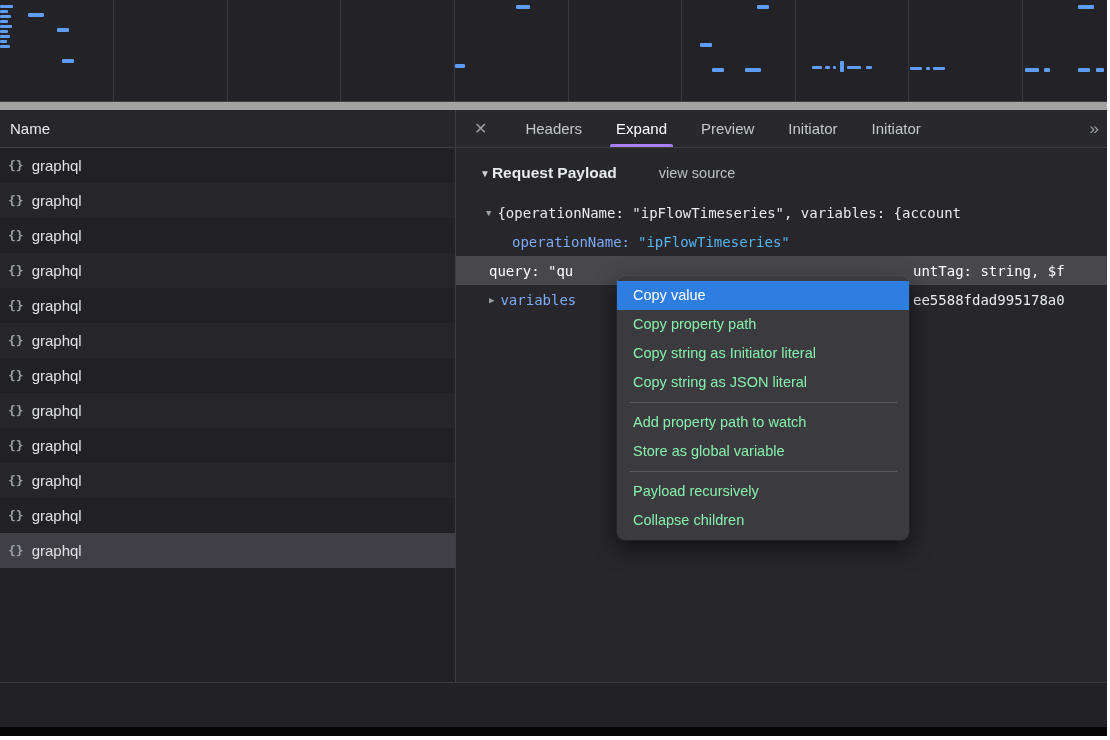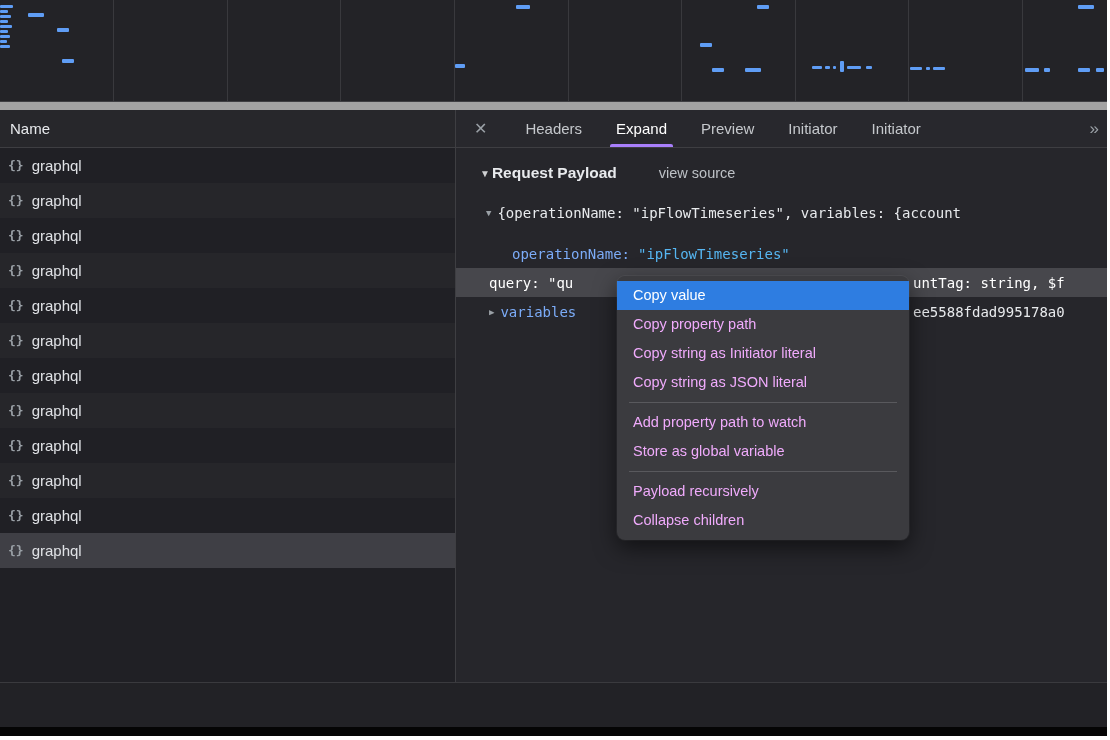--- a/index.html
+++ b/index.html
@@ -37,37 +37,37 @@
   
   .section-header{position:absolute;left:24px;top:54px;display:flex;align-items:baseline;color:#e8eaed;}
   .tri{font-size:10px;color:#cfd0d2;margin-right:2px;position:relative;top:-1px;}
   .section-title{font-weight:bold;font-size:15.5px;}
   .view-source{margin-left:42px;font-size:14.5px;color:#bdc1c6;cursor:pointer;}
 
   .tree{position:absolute;left:0;top:88px;right:0;font-family:"DejaVu Sans Mono",monospace;font-size:14px;color:#e8eaed;}
   .tline{position:relative;height:29px;display:flex;align-items:center;white-space:pre;}
   .arrow{font-size:9px;color:#9aa0a6;margin-right:6px;}
   .tline.root{padding-left:30px;}
-  .tline.op{padding-left:56px;margin-top:12px;}
+  .tline.op{padding-left:56px;}
   .tline.query{padding-left:33px;background:var(--selected-row-bg,#47474c);color:#ffffff;}
   .tline.vars{padding-left:33px;}
   .key{color:var(--json-key,#7cacf8);margin-right:8px;}
   .str{color:var(--json-string,#56b6f2);}
   .frag-right{position:absolute;left:457px;top:50%;transform:translateY(-50%);}
   .tline.vars .frag-right{color:#e8eaed;}
 
   
   .bottom-divider{position:absolute;left:0;top:682px;width:1107px;height:1px;background:#3a3a3e;}
   .footer{position:absolute;left:0;top:683px;width:1107px;height:44px;background:#222226;}
   .black-bar{position:absolute;left:0;top:727px;width:1107px;height:9px;background:#050505;}
 
   
   .context-menu{position:absolute;left:617px;top:276px;width:292px;background:#3b3b3f;border-radius:8px;
     box-shadow:0 8px 22px rgba(0,0,0,.55),0 0 0 1px rgba(255,255,255,.06);padding:5px 0;z-index:50;}
-  .menu-item{height:29px;line-height:29px;padding:0 16px;color:#f0abfc;font-size:14.5px;cursor:pointer;white-space:nowrap;}
+  .menu-item{height:29px;line-height:29px;padding:0 16px;color:#86efac;font-size:14.5px;cursor:pointer;white-space:nowrap;}
   .menu-item.highlighted{background:var(--menu-highlight,#2e7de1);color:#ffffff;}
   .menu-divider{height:1px;background:#59595d;margin:5px 12px;}
 </style>
 </head>
 <body>
 
 <div class="screen">
   <div class="devtools">
 
     <div class="timeline" id="timeline">

